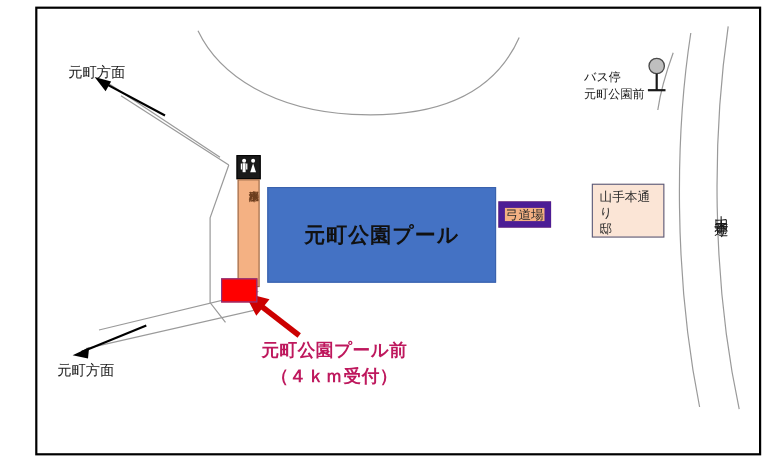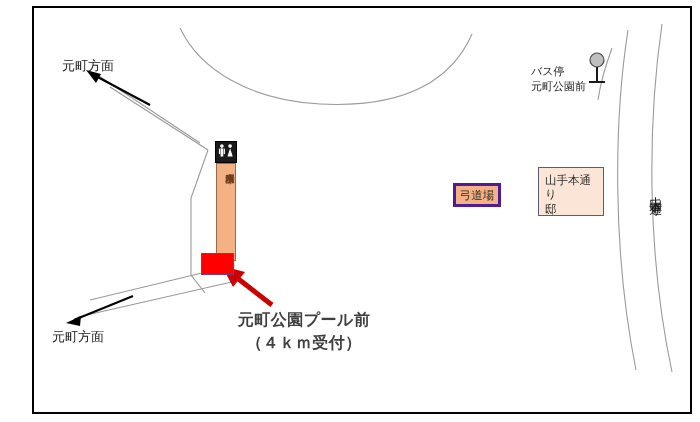--- a/index.html
+++ b/index.html
@@ -133,21 +133,21 @@
     box-sizing: border-box;
   }
   
   #kyudo-block {
     position: absolute;
     left: 453px;
     top: 183px;
     width: 48px;
     height: 24px;
     background: #F4B183;
-    border: 3px solid #4c1d95;
+    border: 6px solid #4c1d95;
     box-sizing: border-box;
     display: flex;
     align-items: center;
     justify-content: center;
   }
   #kyudo-label {
     font-size: 11.5px;
     color: #2b2b2b;
   }
   
@@ -179,21 +179,21 @@
     border: 1px solid #7B3A8C;
     box-sizing: border-box;
   }
   
   #reception-callout {
     position: absolute;
     left: 209px;
     top: 308px;
     width: 190px;
     text-align: center;
-    color: #404040;
+    color: #be185d;
     font-size: 16px;
     font-weight: bold;
     line-height: 1.45;
     white-space: pre-line;
     letter-spacing: 0.5px;
   }
 </style>
 </head>
 <body>
 
@@ -250,20 +250,23 @@
       <rect x="8.5" y="7.3" width="1.3" height="6" fill="#ffffff"></rect>
       <circle cx="15.5" cy="4.5" r="2" fill="#ffffff"></circle>
       <polygon points="15.5,7 12.6,16 18.4,16" fill="#ffffff"></polygon>
     </svg>
   </div>
 
   <div id="office-block">
     <div id="office-label">水泳場事務所</div>
   </div>
 
+  <div id="pool-block">
+    <div id="pool-label">元町公園プール</div>
+  </div>
 
   <div id="kyudo-block">
     <div id="kyudo-label">弓道場</div>
   </div>
 
   <div id="ehrismann-block">
     <div id="ehrismann-label">山手本通り
 邸</div>
   </div>
 

